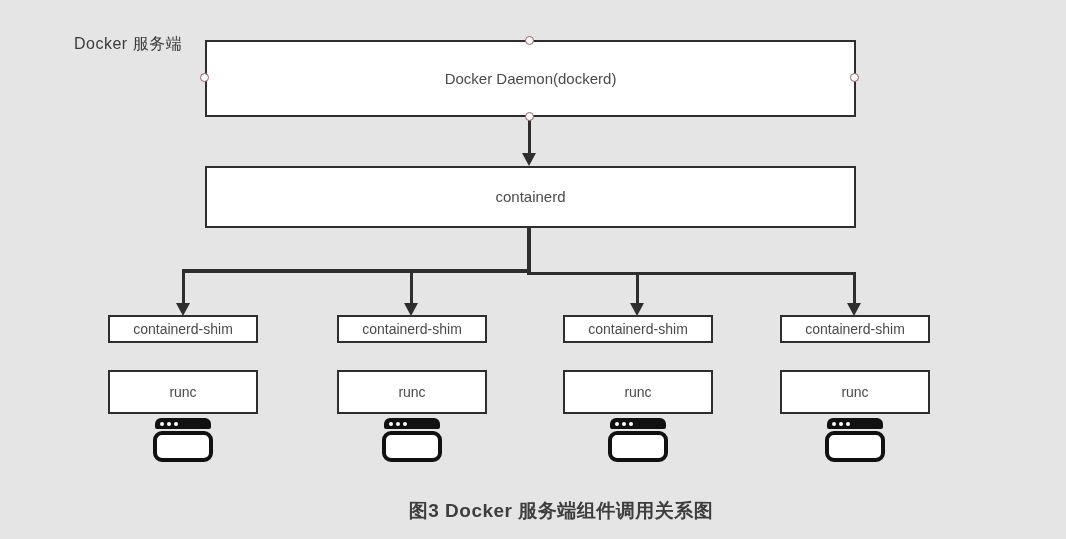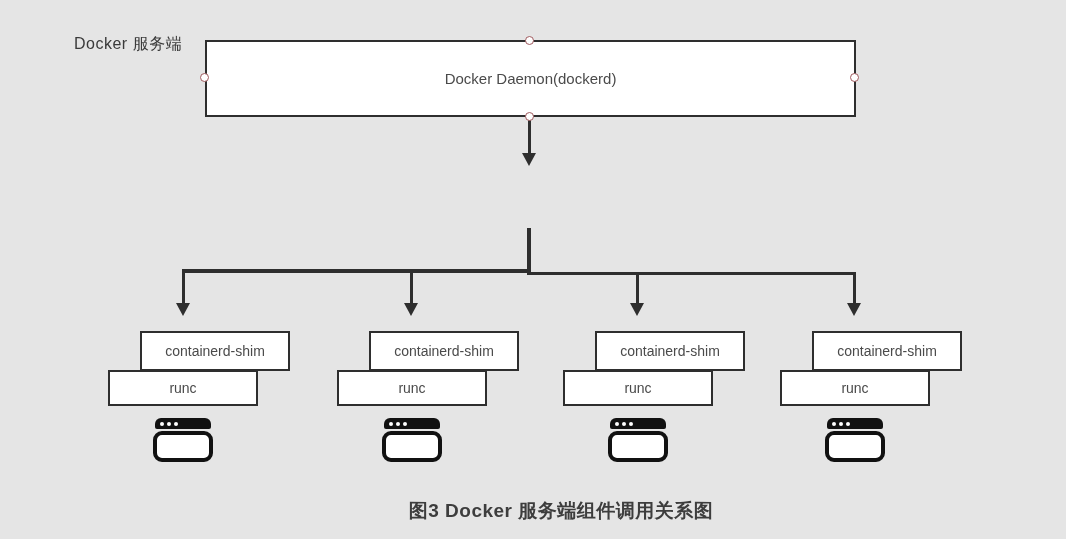--- a/index.html
+++ b/index.html
@@ -87,22 +87,22 @@
   .small-box {
     width: 150px;
     border: 2.5px solid #2e2e2e;
     background: #ffffff;
     display: flex;
     align-items: center;
     justify-content: center;
     font-size: 14px;
     color: #4a4a4a;
   }
-  .shim-box { position: absolute; top: 16px; height: 40px; margin-left: 32px; }
-  .runc-box { position: absolute; top: 55px; height: 36px; }
+  .shim-box { position: absolute; top: 0; height: 28px; }
+  .runc-box { position: absolute; top: 55px; height: 44px; }
 
   
   .win-icon {
     position: absolute;
     top: 103px;
     left: 45px;
     width: 60px;
     height: 46px;
   }
   .win-bar {
@@ -154,20 +154,23 @@
     <div>(dockerd)</div>
   </div>
   <div class="handle top"></div>
   <div class="handle bottom"></div>
   <div class="handle left"></div>
   <div class="handle right"></div>
 
   <div class="line v-daemon-containerd"></div>
   <div class="arrow-head h-daemon-containerd-head"></div>
 
+  <div class="big-box containerd-box">
+    <div>containerd</div>
+  </div>
 
   <div class="line v-feed"></div>
   <div class="line bus-left"></div>
   <div class="line bus-right"></div>
 
   <div class="line drop" style="left:182px"></div>
   <div class="line drop" style="left:410px"></div>
   <div class="line drop" style="left:636px"></div>
   <div class="line drop" style="left:853px"></div>
   <div class="arrow-head drop-head" style="left:176px"></div>

